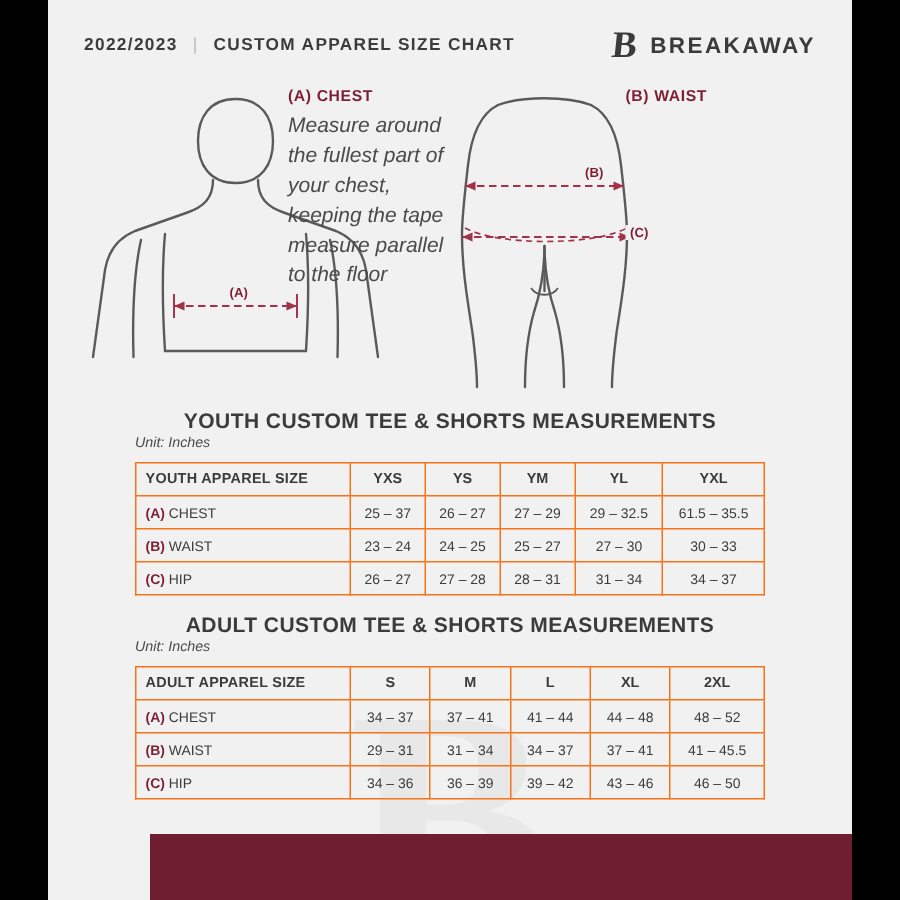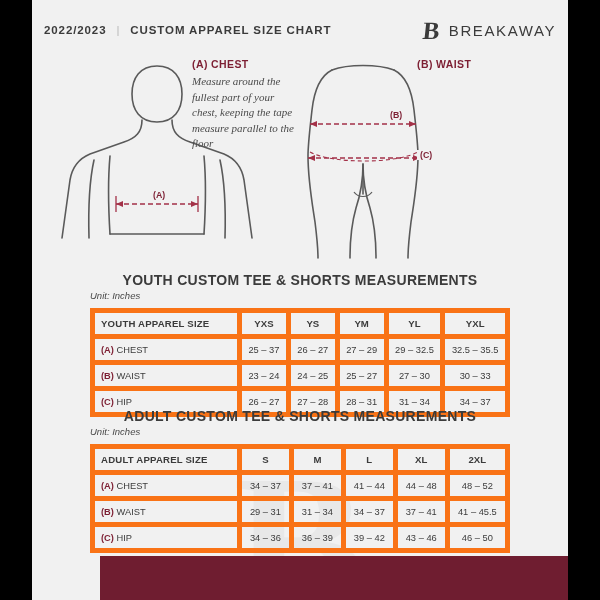--- a/index.html
+++ b/index.html
@@ -36,21 +36,21 @@
     user-select: none;
     pointer-events: none;
   }
   
   .header {
     position: absolute;
     left: 0; top: 0;
     width: 536px; height: 60px;
     display: flex;
     align-items: center;
-    padding: 0 12px;
+    padding: 0 24px;
     box-sizing: border-box;
   }
   .title-group {
     display: flex;
     align-items: center;
     gap: 10px;
     font-size: 11.5px;
     font-weight: 700;
     color: #3b3b3b;
     letter-spacing: 0.9px;
@@ -65,21 +65,21 @@
   .brand-mark {
     font-family: "Liberation Serif", serif;
     font-size: 25px;
     font-weight: 700;
     color: #3b3b3b;
     line-height: 1;
     transform: skewX(-6deg);
   }
   .brand-name {
     font-size: 15px;
-    font-weight: 400;
+    font-weight: 700;
     letter-spacing: 1.6px;
     color: #3b3b3b;
   }
   
   .diagram {
     position: absolute;
     left: 0; top: 52px;
     width: 536px; height: 215px;
   }
   .note {
@@ -87,25 +87,24 @@
     width: 105px;
   }
   .note-title {
     font-size: 10.5px;
     font-weight: 700;
     color: #7d1f33;
     letter-spacing: 0.4px;
     margin-bottom: 4px;
   }
   .note-body {
-    font-size: 11px;
+    font-size: 14px;
     line-height: 1.42;
     color: #4a4a4a;
     font-style: italic;
-    font-family: Liberation Serif, serif;
   }
   #note-chest { left: 160px; top: 6px; width: 110px; }
   #note-waist { left: 385px; top: 6px; width: 120px; }
   #note-hips  { left: 385px; top: 118px; width: 120px; }
 
   
   .section {
     position: absolute;
     left: 58px;
     width: 420px;
@@ -124,21 +123,21 @@
     color: #4a4a4a;
     margin-top: 2px;
     margin-bottom: 7px;
   }
   table {
     width: 100%;
     border-collapse: collapse;
     background: transparent;
   }
   th, td {
-    border: 5px solid #f97316;
+    border: 1px solid #f97316;
     font-size: 9.3px;
     color: #3b3b3b;
     height: 21px;
     padding: 0 6px;
     text-align: center;
     font-weight: 400;
   }
   th.rowhead, td.rowhead {
     text-align: left;
     width: 130px;
@@ -267,21 +266,21 @@
       <tbody>
         <tr>
           <td class="rowhead">
             <span class="lbl">(A)</span>
             <span>CHEST</span>
           </td>
           <td>25 – 37</td>
           <td>26 – 27</td>
           <td>27 – 29</td>
           <td>29 – 32.5</td>
-          <td>32.5 – 35.5</td>
+          <td>61.5 – 35.5</td>
         </tr>
         <tr>
           <td class="rowhead">
             <span class="lbl">(B)</span>
             <span>WAIST</span>
           </td>
           <td>23 – 24</td>
           <td>24 – 25</td>
           <td>25 – 27</td>
           <td>27 – 30</td>

